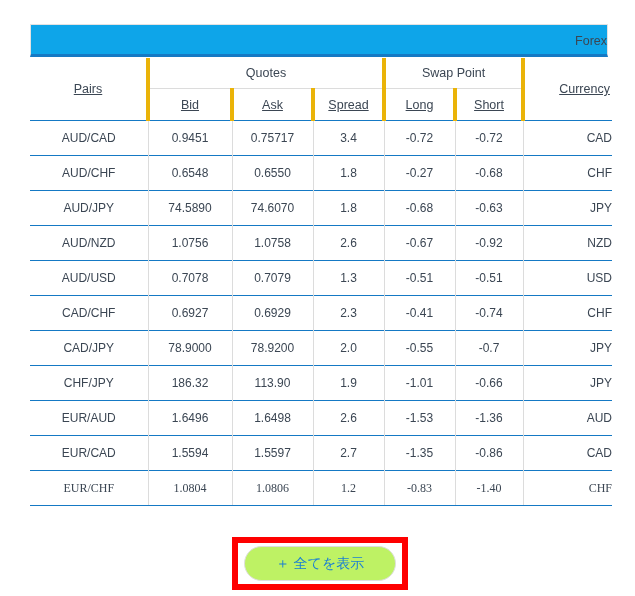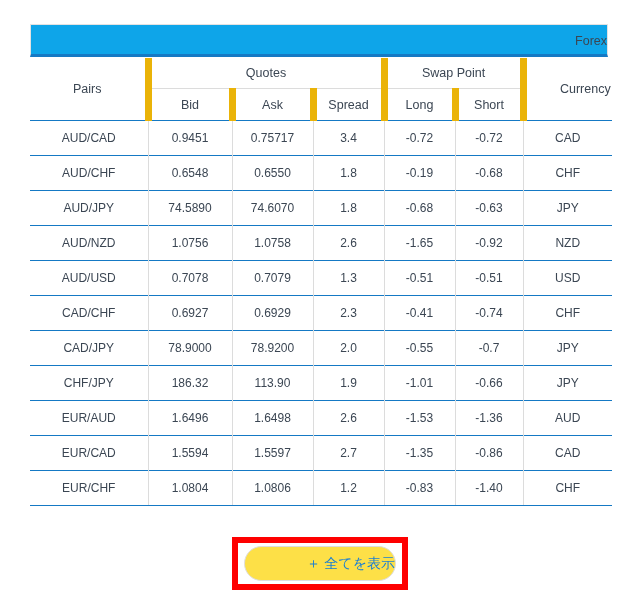--- a/index.html
+++ b/index.html
@@ -70,55 +70,58 @@
     color: #3b4653;
     font-weight: normal;
     padding: 0;
   }
 
   
   thead th {
     font-size: 12.5px;
     font-weight: bold;
     color: #3b4653;
-    border-right: 7px solid #eab308;
+    border-right: 4px solid #eab308;
   }
   thead th.last-col {
     border-right: none;
     padding-left: 32px;
   }
   th.group {
     height: 30px;
     border-bottom: 1px solid #dcdcdc;
   }
   th.sub {
     height: 31px;
   }
   th.span2 {
     height: 61px;
     border-bottom: none;
   }
   
   thead tr.headrow-2 th,
   thead tr.headrow-1 th.span2 {
     box-shadow: none;
+    text-decoration: underline;
   }
 
   tbody td {
     height: 34px;
     border-right: 1px solid #dcdcdc;
     border-top: 1px solid #1579c4;
     font-size: 12px;
     color: #3b4653;
   }
   tbody td.last-col {
     border-right: none;
+    text-align: right;
   }
   tbody tr:last-child td {
     border-bottom: 1px solid #1579c4;
+    font-family: Liberation Serif, serif;
   }
 
   
   col.c-pairs    { width: 118px; }
   col.c-bid      { width: 84px;  }
   col.c-ask      { width: 81px;  }
   col.c-spread   { width: 71px;  }
   col.c-long     { width: 71px;  }
   col.c-short    { width: 68px;  }
   col.c-currency { width: 89px;  }
@@ -135,25 +138,25 @@
     background: transparent;
   }
   .showall-btn {
     position: absolute;
     left: 244px;
     top: 546px;
     width: 152px;
     height: 35px;
     border: 1px solid #dedede;
     border-radius: 18px;
-    background: #fde047;
+    background: #bef264;
     color: #1a7fd4;
     font-size: 14px;
     font-family: "Liberation Sans", "DejaVu Sans", sans-serif;
-    text-align: right;
+    text-align: center;
     line-height: 33px;
     cursor: pointer;
     box-sizing: border-box;
     padding: 0;
     white-space: nowrap;
   }
 </style>
 </head>
 <body>
 
@@ -199,39 +202,39 @@
             <td>3.4</td>
             <td>-0.72</td>
             <td>-0.72</td>
             <td class="last-col">CAD</td>
           </tr>
           <tr>
             <td>AUD/CHF</td>
             <td>0.6548</td>
             <td>0.6550</td>
             <td>1.8</td>
-            <td>-0.19</td>
+            <td>-0.27</td>
             <td>-0.68</td>
             <td class="last-col">CHF</td>
           </tr>
           <tr>
             <td>AUD/JPY</td>
             <td>74.5890</td>
             <td>74.6070</td>
             <td>1.8</td>
             <td>-0.68</td>
             <td>-0.63</td>
             <td class="last-col">JPY</td>
           </tr>
           <tr>
             <td>AUD/NZD</td>
             <td>1.0756</td>
             <td>1.0758</td>
             <td>2.6</td>
-            <td>-1.65</td>
+            <td>-0.67</td>
             <td>-0.92</td>
             <td class="last-col">NZD</td>
           </tr>
           <tr>
             <td>AUD/USD</td>
             <td>0.7078</td>
             <td>0.7079</td>
             <td>1.3</td>
             <td>-0.51</td>
             <td>-0.51</td>

